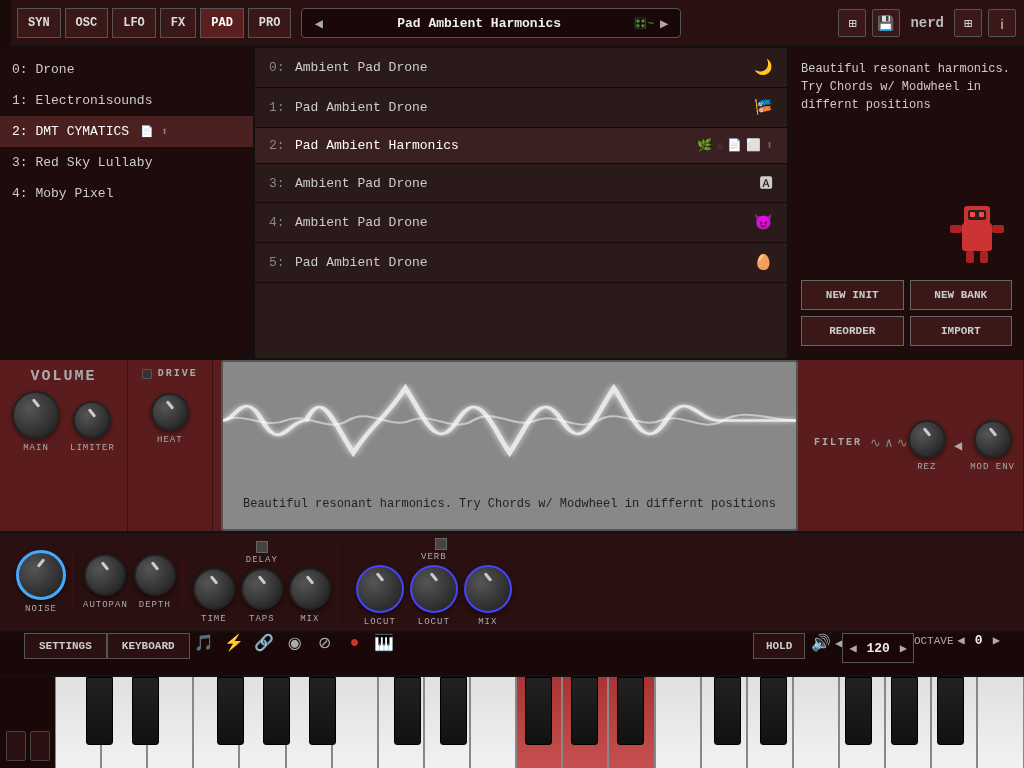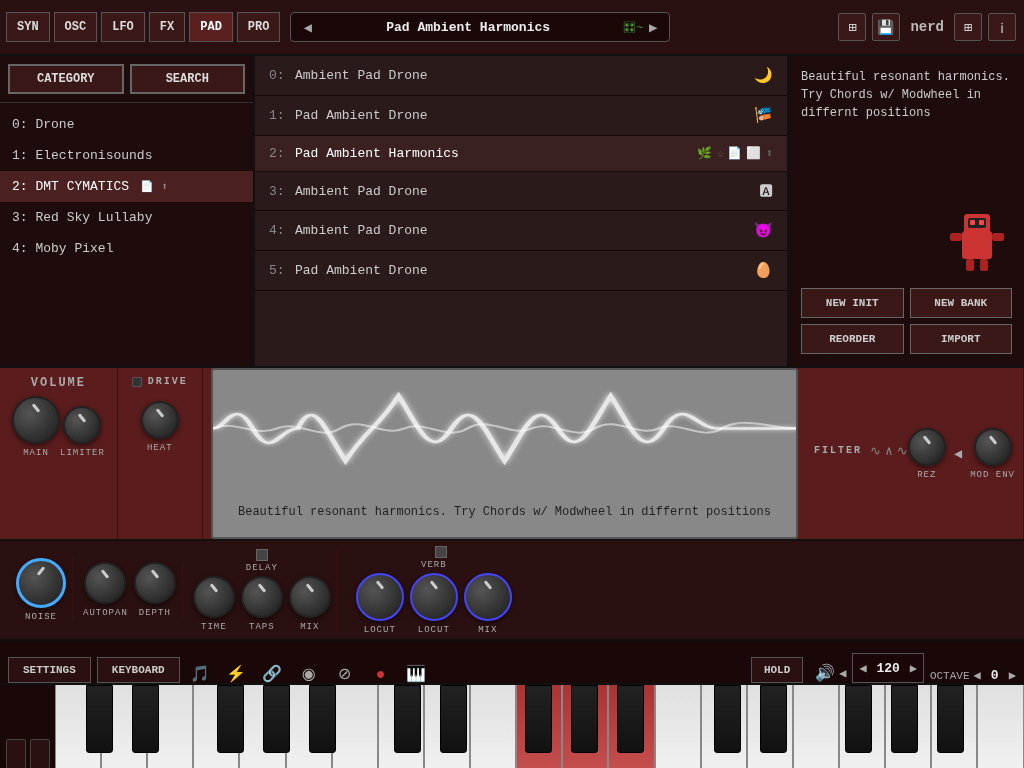--- a/index.html
+++ b/index.html
@@ -10,22 +10,23 @@
       background: #1a0a0a;
       font-family: 'Courier New', monospace;
       color: #ccc;
     }
 
     
     .top-bar {
       display: flex;
       align-items: center;
       background: #2a1010;
-      height: 56px;
+      height: 48px;
       border-bottom: 2px solid #111;
+      margin-left: 11px;
     }
     .nav-btn {
       background: #3a1818;
       color: #ddd;
       border: 1px solid #555;
       padding: 4px 10px;
       font-family: 'Courier New', monospace;
       font-size: 12px;
       font-weight: bold;
       cursor: pointer;
@@ -224,29 +225,29 @@
     }
 
     .synth-block {
       display: flex;
       flex-direction: column;
       align-items: center;
       padding: 8px 12px;
       border-right: 1px solid #3a1010;
     }
     .synth-block-title {
-      font-size: 12px;
+      font-size: 15px;
       color: #aaa;
       letter-spacing: 2px;
       margin-bottom: 6px;
       font-weight: bold;
     }
     .knobs-row {
       display: flex;
-      gap: 0;
+      gap: 10px;
       align-items: flex-end;
     }
     .knob-group {
       display: flex;
       flex-direction: column;
       align-items: center;
       gap: 4px;
     }
     .knob {
       width: 38px;
@@ -403,25 +404,25 @@
       margin-bottom: 2px;
     }
     .knob-medium {
       width: 44px;
       height: 44px;
     }
 
     
     .bottom-bar {
       display: flex;
-      align-items: flex-end;
+      align-items: flex-start;
       background: #1a0808;
       height: 44px;
-      padding: 0 8px;
-      gap: 6px;
+      padding: 0 24px;
+      gap: 0;
       border-bottom: 2px solid #111;
     }
     .bottom-btn {
       background: #2a1010;
       color: #ccc;
       border: 1px solid #555;
       padding: 6px 14px;
       font-family: 'Courier New', monospace;
       font-size: 11px;
       cursor: pointer;
@@ -549,24 +550,20 @@
     <div class="icon-btn">💾</div>
     <span class="brand-text">nerd</span>
     <div class="icon-btn">⊞</div>
     <div class="icon-btn">ℹ</div>
   </div>
 </div>
 
 <div class="main-layout">
 
   <div class="sidebar">
-    <div class="sidebar-header">
-      <button class="sidebar-btn">CATEGORY</button>
-      <button class="sidebar-btn">SEARCH</button>
-    </div>
     <div class="sidebar-list">
       <div class="sidebar-item">
         <span>0:</span>&nbsp;<span>Drone</span>
       </div>
       <div class="sidebar-item">
         <span>1:</span>&nbsp;<span>Electronisounds</span>
       </div>
       <div class="sidebar-item active">
         <span>2:</span>&nbsp;<span>DMT CYMATICS</span>
         <span class="sidebar-item-icons">📄 ⬆</span>

